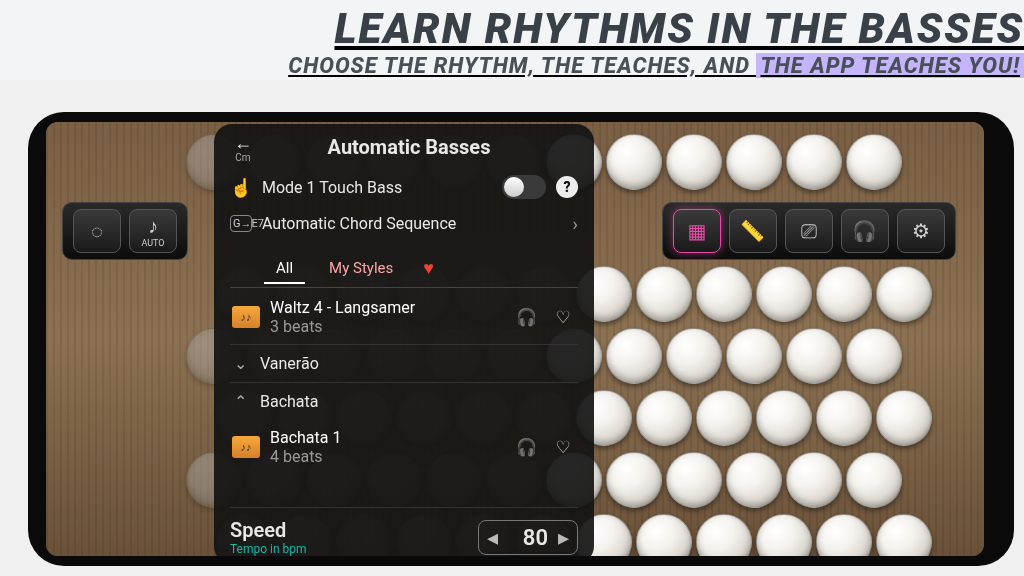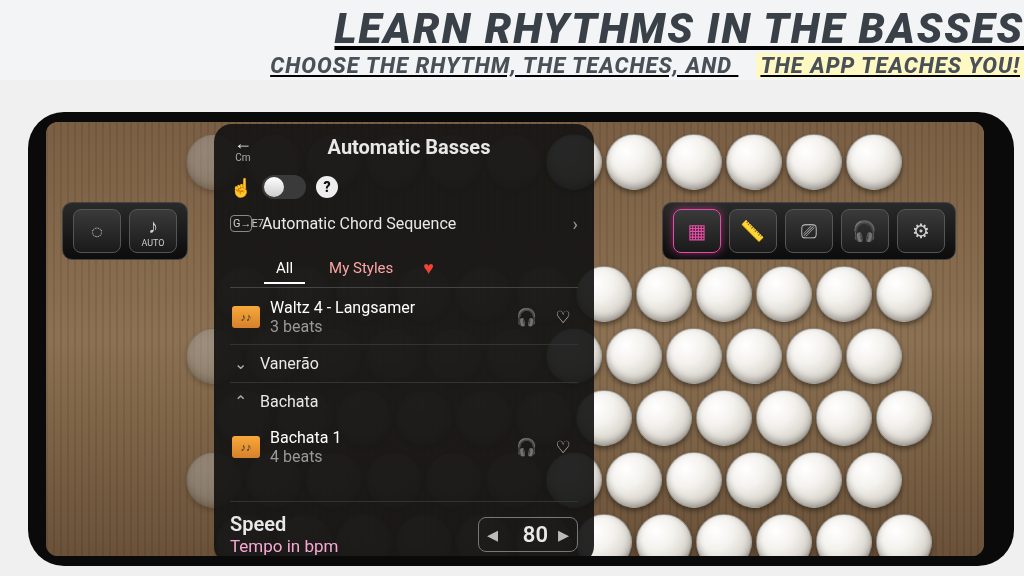--- a/index.html
+++ b/index.html
@@ -23,21 +23,21 @@
   color: #3a4047;
   font-style: italic;
 }
 .headline h2 {
   font-size: 22px;
   font-weight: 800;
   letter-spacing: 1px;
   color: #4a5058;
   font-style: italic;
 }
-.highlight { background: #fef9c3; padding: 0 4px; margin-left: 18px; }
+.highlight { background: #c4b5fd; padding: 0 4px; }
 
 .device {
   position: absolute;
   left: 28px; top: 112px;
   width: 986px; height: 454px;
   background: #0a0a0a;
   border-radius: 36px;
   padding: 10px 30px 10px 18px;
 }
 .screen {
@@ -161,21 +161,21 @@
 .group .chev2 { width: 16px; color:#aaa; }
 
 .speed-row {
   margin-top: auto;
   display:flex; align-items:center; 
   padding: 10px 0 0;
   border-top: 1px solid #333;
 }
 .speed-text { flex:1; }
 .speed-label { font-size: 20px; font-weight: 600; }
-.speed-sub { font-size: 17px; color: #f9a8d4; }
+.speed-sub { font-size: 12px; color: #14b8a6; }
 .stepper {
   display:flex; align-items:center;
   border: 1px solid #777; border-radius: 8px;
   padding: 4px 8px; gap: 10px;
   font-size: 22px;
 }
 .stepper .val { min-width: 40px; text-align:right; font-weight: 600; }
 .stepper .ctl { color:#bbb; cursor:pointer; }
 </style>
 </head>
@@ -311,20 +311,21 @@
       <div class="panel-head">
         <div class="back-btn" style="flex-direction:column">
           <span class="back-arrow">←</span>
           <span class="back-label">Cm</span>
         </div>
         <div class="panel-title">Automatic Basses</div>
       </div>
 
       <div class="row">
         <span class="row-icon">☝</span>
+        <span class="row-label">Mode 1 Touch Bass</span>
         <div class="toggle">
             <div class="knob"></div>
           </div>
         <div class="help-btn">?</div>
       </div>
 
       <div class="row">
         <span class="row-icon" style="font-size:11px;border:1px solid #888;border-radius:4px;padding:1px 2px;">G→E7</span>
         <span class="row-label">Automatic Chord Sequence</span>
         <span class="chev">›</span>

